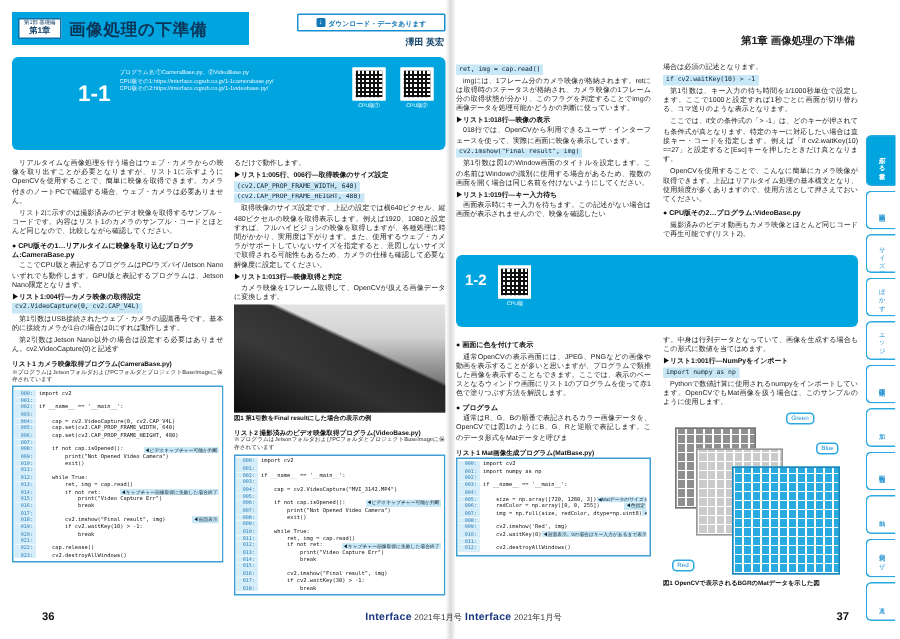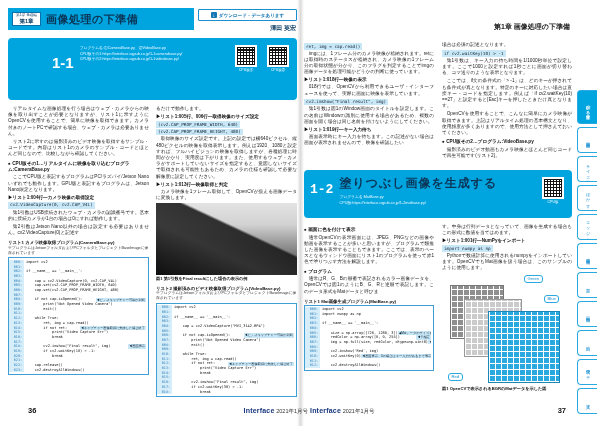--- a/index.html
+++ b/index.html
@@ -2,21 +2,21 @@
 <html><head>
 <meta charset="utf-8">
 <style>
   html,body{margin:0;padding:0;width:600px;height:426px;overflow:hidden;background:#fdfdfd;
     font-family:"Liberation Sans",sans-serif;-webkit-font-smoothing:antialiased;}
   .spread{position:relative;width:600px;height:426px;background:#fff;}
   .gutter{position:absolute;left:297px;top:0;width:7px;height:426px;
     background:linear-gradient(90deg,rgba(0,0,0,0) 0%,rgba(0,0,0,.14) 50%,rgba(0,0,0,0) 100%);}
 
   
-  .chapter-bar{position:absolute;left:8px;top:8px;width:186px;height:22px;background:#00a5e0;
+  .chapter-bar{position:absolute;left:8px;top:8px;width:158px;height:22px;background:#00a5e0;
     display:flex;align-items:center;gap:5px;padding:0 4px;box-sizing:border-box;}
   .chapter-badge{background:#fff;border:1px solid #0b6fa8;padding:1px 3px;text-align:center;line-height:1.1;}
   .badge-part{font-size:3.6px;color:#0b3e66;}
   .badge-chap{font-size:5.5px;font-weight:bold;color:#0b3e66;}
   .chapter-title{font-size:11px;font-weight:bold;color:#0b3456;letter-spacing:.5px;white-space:nowrap;}
   .dl-button{position:absolute;left:198px;top:9px;width:99px;height:12px;background:#fff;
     border:1px solid #1a8fd0;display:flex;align-items:center;justify-content:center;gap:2px;
     font-size:4.6px;font-weight:bold;color:#1577b4;box-sizing:border-box;border-radius:1px;}
   .dl-icon{display:inline-block;background:#1577b4;color:#fff;font-size:5px;line-height:6px;
     width:6px;text-align:center;border-radius:1px;}
@@ -65,21 +65,21 @@
     background:
       linear-gradient(205deg,rgba(0,0,0,0) 38%,rgba(25,25,25,.88) 40%,rgba(45,45,45,.92) 62%,rgba(12,12,12,.96) 100%),
       linear-gradient(180deg,#e3e3e3 0%,#d2d2d2 30%,#a9a9a9 48%,#7b7b7b 70%,#555 100%);}
   .fig-caption{font-size:4.2px;font-weight:bold;color:#111;margin:0 0 2px;line-height:1.3;}
 
   
   .running-head{position:absolute;left:304px;top:22px;width:266px;text-align:right;
     font-size:7px;font-weight:bold;color:#222;}
   .rp-top{left:304px;top:42px;width:268px;height:124px;gap:8px;}
   .sec-1-2{left:304px;top:170px;width:268px;height:48px;}
-  .sec-1-2 .sec-num{margin-top:8px;font-size:13px;font-family:Liberation Mono, monospace;}
+  .sec-1-2 .sec-num{margin-top:8px;font-size:10px;}
   .sec-1-2 .sec-title{font-size:12px;}
   .rp-bottom{left:304px;top:224px;width:268px;height:178px;gap:8px;}
 
   
   .bgr-fig{position:relative;width:118px;height:110px;margin:3px auto 1px;}
   .plane{position:absolute;box-sizing:border-box;border:1px solid #777;}
   .plane-red{left:2px;top:10px;width:54px;height:54px;background-color:#8f8f8f;}
   .plane-green{left:16px;top:24px;width:58px;height:58px;background-color:#cbcbcb;border-color:#999;}
   .plane-blue{left:40px;top:36px;width:72px;height:72px;background-color:#29a9e0;border-color:#1b86b8;}
   .plane{background-image:repeating-linear-gradient(0deg,#fff 0 .8px,transparent .8px 6px),
@@ -469,27 +469,20 @@
         <p class="body">第1引数は、キー入力の待ち時間を1/1000秒単位で設定します。ここで1000と設定すれば1秒ごとに画面が切り替わる、コマ送りのような表示となります。</p>
         <p class="body">ここでは、if文の条件式の「&gt; -1」は、どのキーが押されても条件式が真となります。特定のキーに対応したい場合は直接キー・コードを指定します。例えば「if cv2.waitKey(10) ==27」と設定すると[Esc]キーを押したときだけ真となります。</p>
         <p class="body">OpenCVを使用することで、こんなに簡単にカメラ映像が取得できます。上記はリアルタイム処理の基本構文となり、使用頻度が多くありますので、使用方法として押さえておいてください。</p>
         <p class="head">● CPU版その2…プログラム:VideoBase.py</p>
         <p class="body">撮影済みのビデオ動画もカメラ映像とほとんど同じコードで再生可能です(リスト2)。</p>
       </div>
     </div>
 
     <div class="sec-box sec-1-2">
       <div class="sec-num">1-2</div>
-      <div class="sec-main">
-        <div class="sec-title">塗りつぶし画像を生成する</div>
-        <div class="sec-meta">
-          <div>プログラム名:MatBase.py</div>
-          <div>CPU版:https://interface.cqpub.co.jp/1-2matbase.py/</div>
-        </div>
-      </div>
       <div class="qr-wrap">
         <div class="qr"></div>
         <div class="qr-label">CPU版</div>
       </div>
     </div>
 
     <div class="cols rp-bottom">
       <div class="col">
         <p class="head">● 画面に色を付けて表示</p>
         <p class="body">通常OpenCVの表示画面には、JPEG、PNGなどの画像や動画を表示することが多いと思いますが、プログラムで類推した画像を表示することもできます。ここでは、表示のベースとなるウィンドウ画面にリスト1のプログラムを使って赤1色で塗りつぶす方法を解説します。</p>

